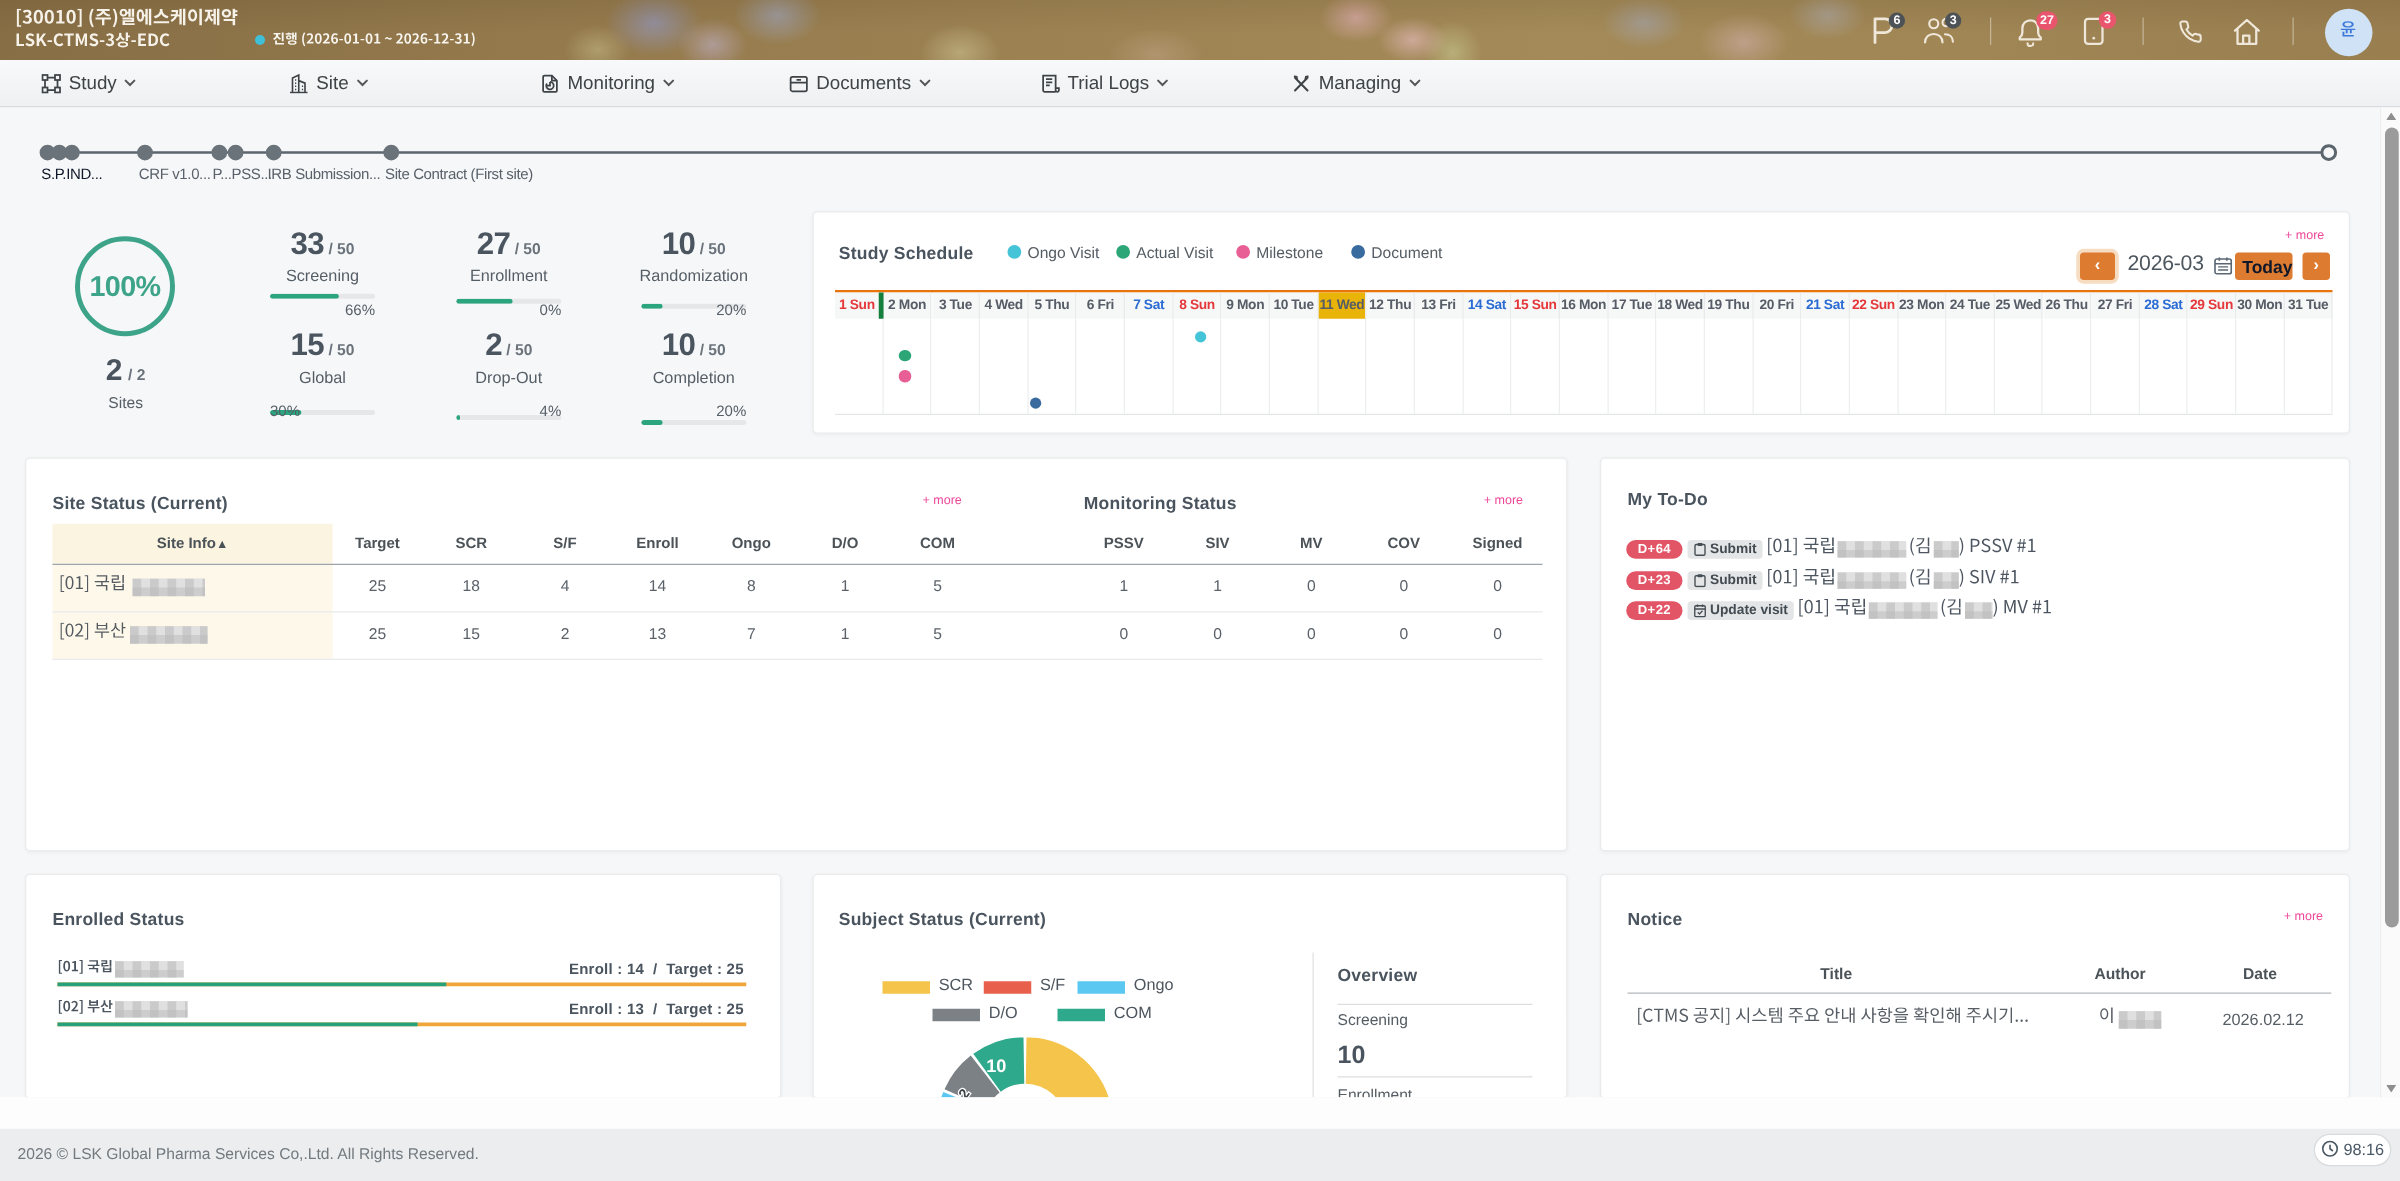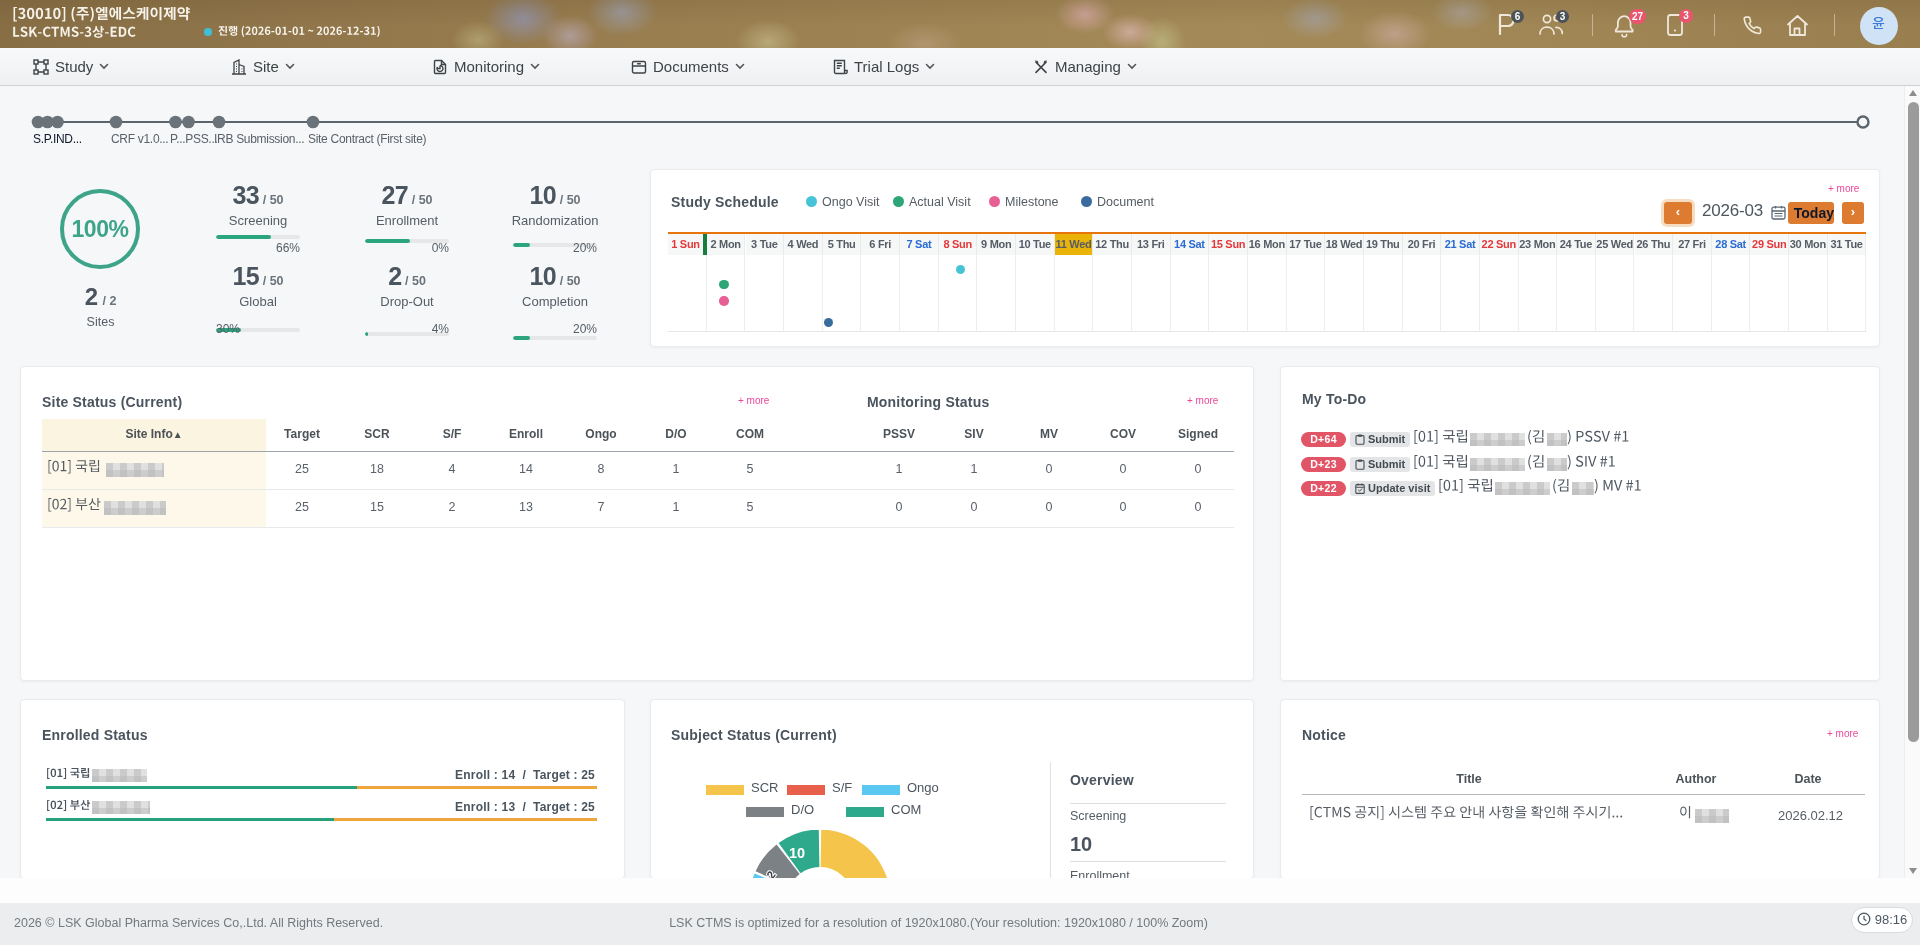--- a/index.html
+++ b/index.html
@@ -506,21 +506,20 @@
         </svg></div>
       <div class="abs" style="left:398px;top:106px"><svg width="14" height="19" viewBox="0 0 14 19">
           <path d="M9.9 -0.4H11.1V12.3H9.9ZM4.4 0.6Q5.3 0.6 6 1.1Q6.8 1.7 7.2 2.7Q7.6 3.7 7.6 5Q7.6 6.4 7.2 7.4Q6.8 8.3 6 8.9Q5.3 9.4 4.4 9.4Q3.4 9.4 2.7 8.9Q2 8.3 1.6 7.4Q1.2 6.4 1.2 5Q1.2 3.7 1.6 2.7Q2 1.7 2.7 1.1Q3.4 0.6 4.4 0.6ZM4.4 1.6Q3.8 1.6 3.3 2.1Q2.8 2.5 2.5 3.2Q2.3 4 2.3 5Q2.3 6 2.5 6.8Q2.8 7.6 3.3 8Q3.8 8.4 4.4 8.4Q5 8.4 5.5 8Q5.9 7.6 6.2 6.8Q6.5 6 6.5 5Q6.5 4 6.2 3.2Q5.9 2.5 5.5 2.1Q5 1.6 4.4 1.6Z" fill="#565d64"></path>
         </svg><span class="px" style="width:34px;height:14px;margin-left:2px;vertical-align:2px"></span></div>
       <div class="abs" style="left:497px;top:108px;font-size:13px;color:#565d64">2026.02.12</div>
     </div>
   </div>
 <div class="band"></div>
 <div class="ftr">
     <div class="abs" style="left:14px;top:13px">2026 © LSK Global Pharma Services Co,.Ltd. All Rights Reserved.</div>
-    <div class="abs" style="left:0;top:13px;width:1877px;text-align:center">LSK CTMS is optimized for a resolution of 1920x1080.(Your resolution: 1920x1080 / 100% Zoom)</div>
     <div class="abs" style="left:1851px;top:4px;width:62px;height:26px;background:#fff;border:1px solid #d8dadc;border-radius:13px;text-align:center;line-height:24px;color:#4a5866;font-size:13px"><svg width="14" height="14" viewBox="0 0 14 14" fill="none" stroke="#4b5a65" stroke-width="1.3" style="vertical-align:-2px;margin-right:4px">
         <circle cx="7" cy="7" r="5.8"></circle>
         <path d="M7 3.8V7l2.3 1.8"></path>
       </svg>98:16</div>
     </div>
 <div class="sb">
     <svg class="abs" style="left:4px;top:4px" width="8" height="6" viewBox="0 0 8 6">
       <path d="M4 0 8 6H0Z" fill="#8e8e8e"></path>
     </svg>
     <div class="abs" style="left:2.5px;top:16px;width:11px;height:640px;background:#9b9b9b;border-radius:6px"></div>

